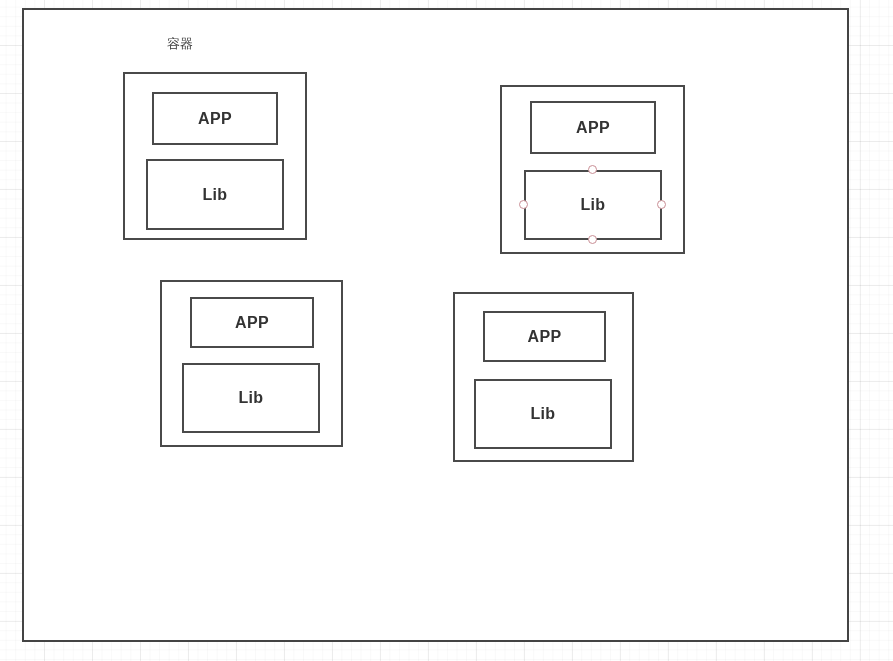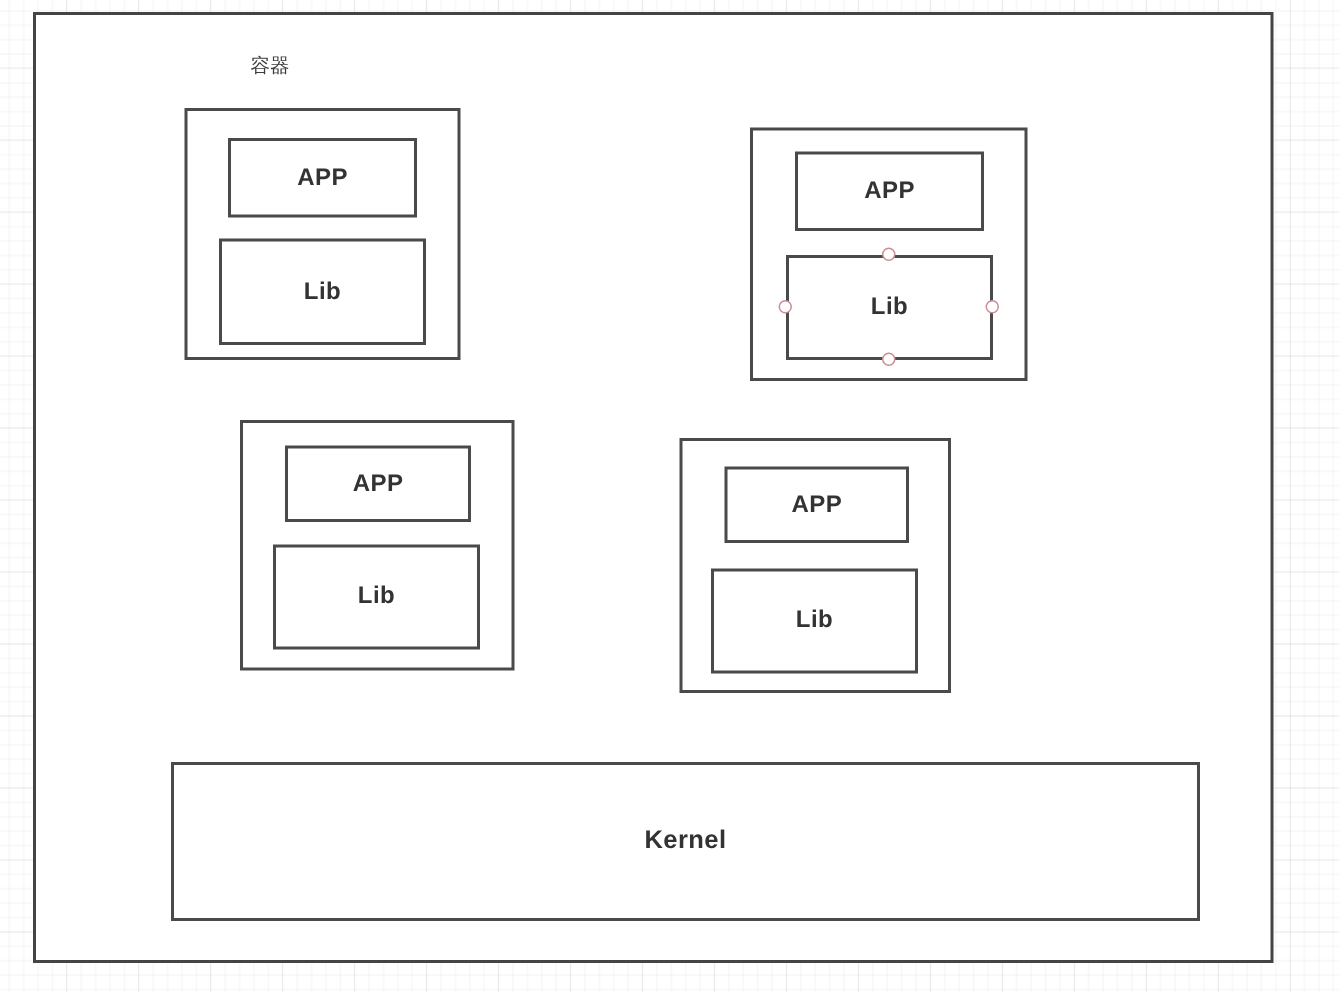--- a/index.html
+++ b/index.html
@@ -136,17 +136,14 @@
   <div class="box container-frame" style="left:453px; top:292px; width:181px; height:170px;"></div>
 
   <div class="box inner-frame" style="left:483px; top:311px; width:123px; height:51px;">
     <div class="box-label">APP</div>
   </div>
 
   <div class="box inner-frame" style="left:474px; top:379px; width:138px; height:70px;">
     <div class="box-label">Lib</div>
   </div>
 
-  <div class="box inner-frame" style="left:114px; top:508px; width:686px; height:106px;">
-    <div class="box-label kernel-label">Kernel</div>
-  </div>
 
 </div>
 
 </body></html>

